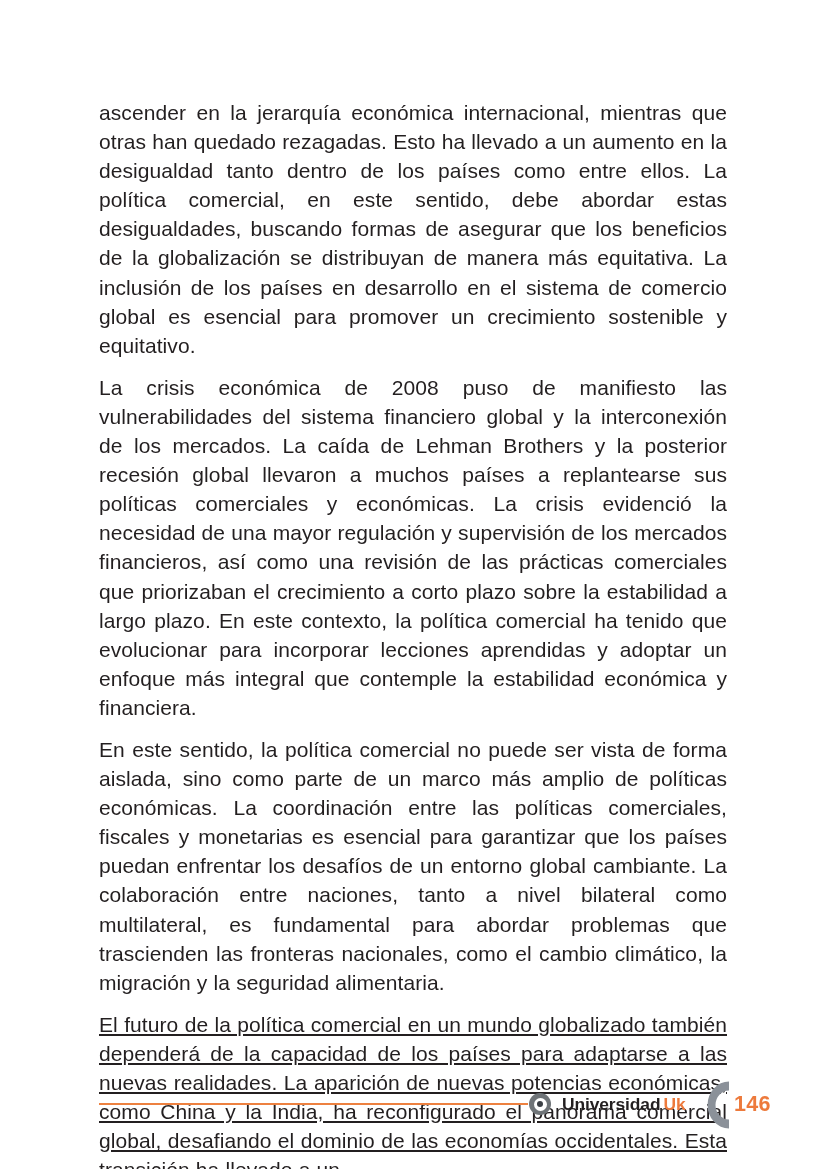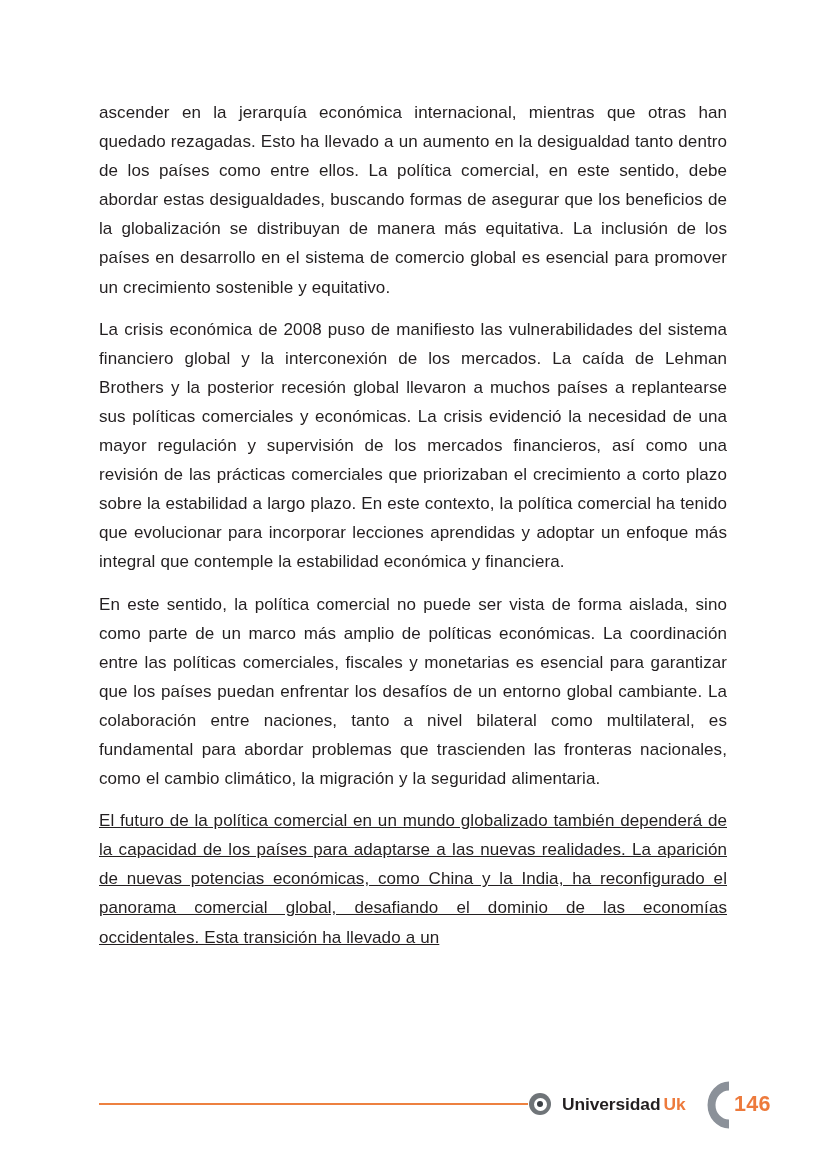--- a/index.html
+++ b/index.html
@@ -26,21 +26,21 @@
   
   .content {
     position: absolute;
     left: 99px;
     top: 98px;
     width: 628px;
   }
 
   .para {
     margin: 0 0 13px 0;
-    font-size: 17px;
+    font-size: 21px;
     line-height: 29.1px;
     color: #231f20;
     text-align: justify;
     text-justify: inter-word;
     letter-spacing: 0.08px;
     word-spacing: 0.2px;
     hyphens: none;
   }
   .para:last-child {
     margin-bottom: 0;

